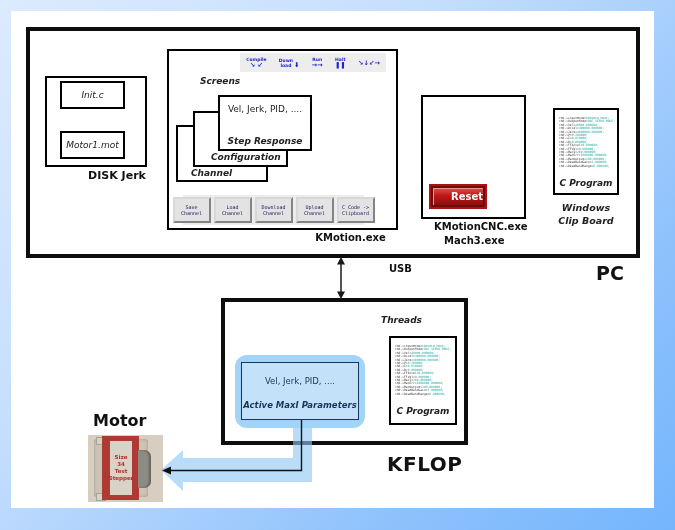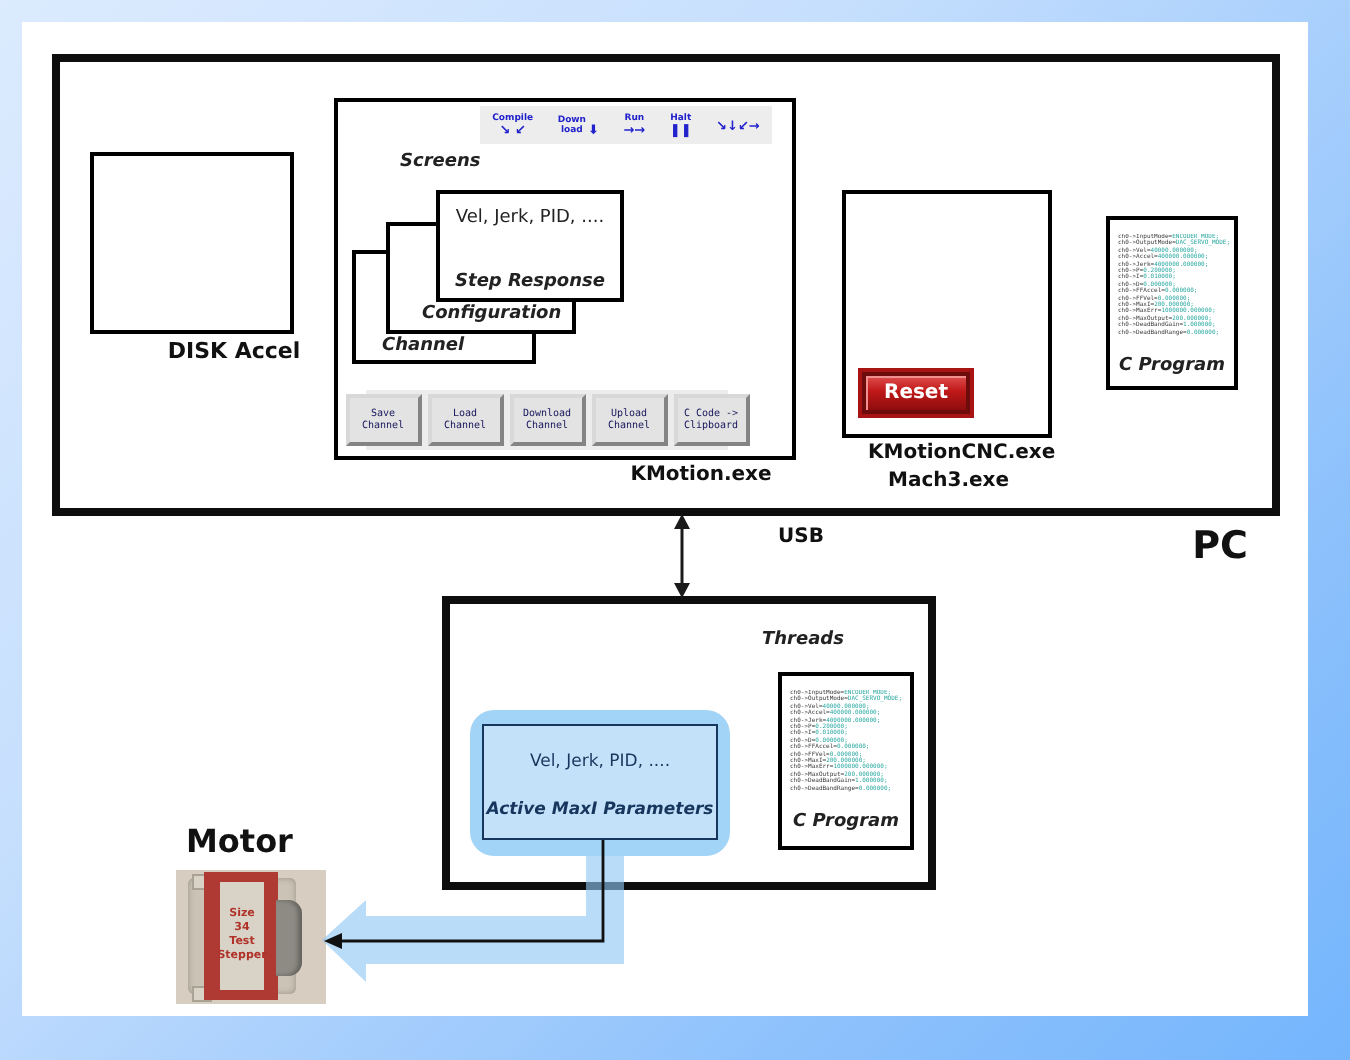--- a/index.html
+++ b/index.html
@@ -46,21 +46,21 @@
              justify-content:center;gap:3px;}
   .chan-btn{min-width:30px;height:22px;padding:0 2px;background:#e3e3e3;border:2px outset #d8d8d8;
             display:flex;flex-direction:column;align-items:center;justify-content:center;
             font-family:"DejaVu Sans Mono",monospace;font-size:5px;line-height:6px;color:#17175c;white-space:nowrap;}
 
   
   #kcnc-box{left:421px;top:95px;width:105px;height:124px;border:2px solid #000;background:#fff;}
   #reset-btn{left:431px;top:186px;width:54px;height:21px;
              background:linear-gradient(180deg,#df4e4e 0%,#c01818 45%,#8e0d0d 100%);
              border:2px solid #6e0b0b;box-shadow:0 0 0 2px #a81414, inset 1px 1px 0 #ef8f8f;
-             display:flex;align-items:center;justify-content:center;
+             display:flex;align-items:center;justify-content:flex-end;
              color:#fff;font-size:10px;font-weight:bold;cursor:pointer;}
   #kcnc-label1{left:434px;top:221px;font-size:10px;font-weight:bold;color:#111;}
   #kcnc-label2{left:444px;top:235px;font-size:10px;font-weight:bold;color:#111;}
 
   
   #clip-box{left:553px;top:108px;width:66px;height:87px;border:2px solid #000;background:#fff;}
   .code-area{position:absolute;left:4px;top:7px;right:2px;overflow:hidden;}
   .code-line{font-family:"DejaVu Sans Mono",monospace;font-size:3px;line-height:3.4px;white-space:nowrap;}
   .ck{color:#3a3a3a;}
   .cv{color:#2aa8a0;}
@@ -104,21 +104,27 @@
 </head>
 <body>
 
 <div id="stage">
   <div id="content" class="abs"></div>
 
   <div id="pc-box" class="abs"></div>
   <div id="pc-label" class="abs">PC</div>
 
   <div id="disk-box" class="abs"></div>
-  <div id="disk-label" class="abs">DISK Accel</div>
+  <div id="init-box" class="abs file-box">
+    <span>Init.c</span>
+  </div>
+  <div id="motor1-box" class="abs file-box">
+    <span>Motor1.mot</span>
+  </div>
+  <div id="disk-label" class="abs">DISK Jerk</div>
 
   <div id="kmotion-box" class="abs"></div>
   <div id="tb" class="abs">
     <div class="tb-item">
       <span class="tb-label">Compile</span>
       <span class="tb-glyph">↘ ↙</span>
     </div>
     <div class="tb-item row">
       <span class="tb-label">Down
 load</span>
@@ -192,20 +198,24 @@
         <div class="code-line"><span class="ck">ch0-&gt;D=</span><span class="cv">0.000000;</span></div>
         <div class="code-line"><span class="ck">ch0-&gt;FFAccel=</span><span class="cv">0.000000;</span></div>
         <div class="code-line"><span class="ck">ch0-&gt;FFVel=</span><span class="cv">0.000000;</span></div>
         <div class="code-line"><span class="ck">ch0-&gt;MaxI=</span><span class="cv">200.000000;</span></div>
         <div class="code-line"><span class="ck">ch0-&gt;MaxErr=</span><span class="cv">1000000.000000;</span></div>
         <div class="code-line"><span class="ck">ch0-&gt;MaxOutput=</span><span class="cv">200.000000;</span></div>
         <div class="code-line"><span class="ck">ch0-&gt;DeadBandGain=</span><span class="cv">1.000000;</span></div>
         <div class="code-line"><span class="ck">ch0-&gt;DeadBandRange=</span><span class="cv">0.000000;</span></div>
       </div>
     <div id="clip-caption" class="prog-caption">C Program</div>
+  </div>
+  <div id="win-label" class="abs">
+    <div>Windows</div>
+    <div>Clip Board</div>
   </div>
 
   <div id="usb-label" class="abs">USB</div>
 
   <div id="kflop-box" class="abs"></div>
   <div id="threads-label" class="abs">Threads</div>
   <div id="thr-box" class="abs">
     <div class="code-area">
         <div class="code-line"><span class="ck">ch0-&gt;InputMode=</span><span class="cv">ENCODER_MODE;</span></div>
         <div class="code-line"><span class="ck">ch0-&gt;OutputMode=</span><span class="cv">DAC_SERVO_MODE;</span></div>
@@ -223,20 +233,21 @@
         <div class="code-line"><span class="ck">ch0-&gt;DeadBandGain=</span><span class="cv">1.000000;</span></div>
         <div class="code-line"><span class="ck">ch0-&gt;DeadBandRange=</span><span class="cv">0.000000;</span></div>
       </div>
     <div id="thr-caption" class="prog-caption">C Program</div>
   </div>
   <div id="halo" class="abs"></div>
   <div id="active-box" class="abs">
     <span id="active-title">Vel, Jerk, PID, ....</span>
     <span id="active-caption">Active MaxI Parameters</span>
   </div>
+  <div id="kflop-label" class="abs">KFLOP</div>
 
   <div id="motor-label" class="abs">Motor</div>
   <div id="photo" class="abs">
     <div id="m-plate"></div>
     <div class="m-tab" style="left:8px;top:2px;"></div>
     <div class="m-tab" style="left:8px;top:58px;"></div>
     <div id="m-wrap"></div>
     <div id="m-tag">
       <span>Size 34</span>
       <span>Test</span>

